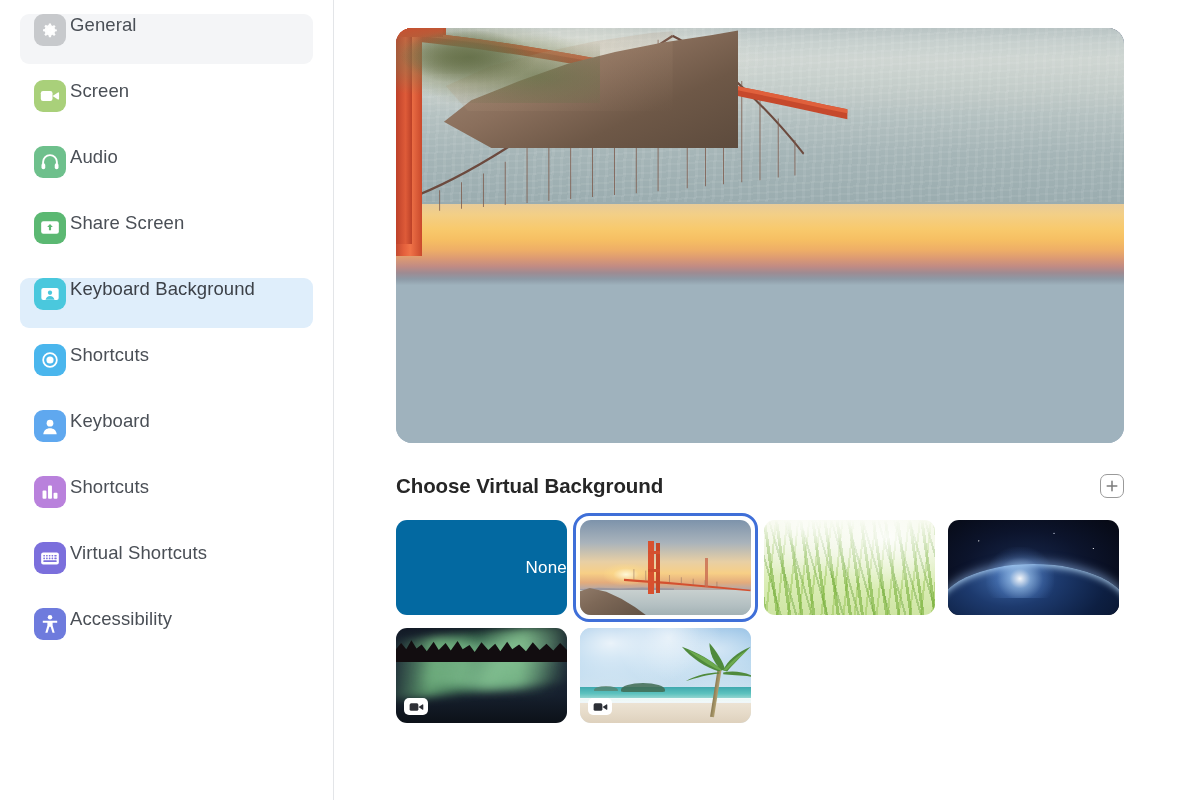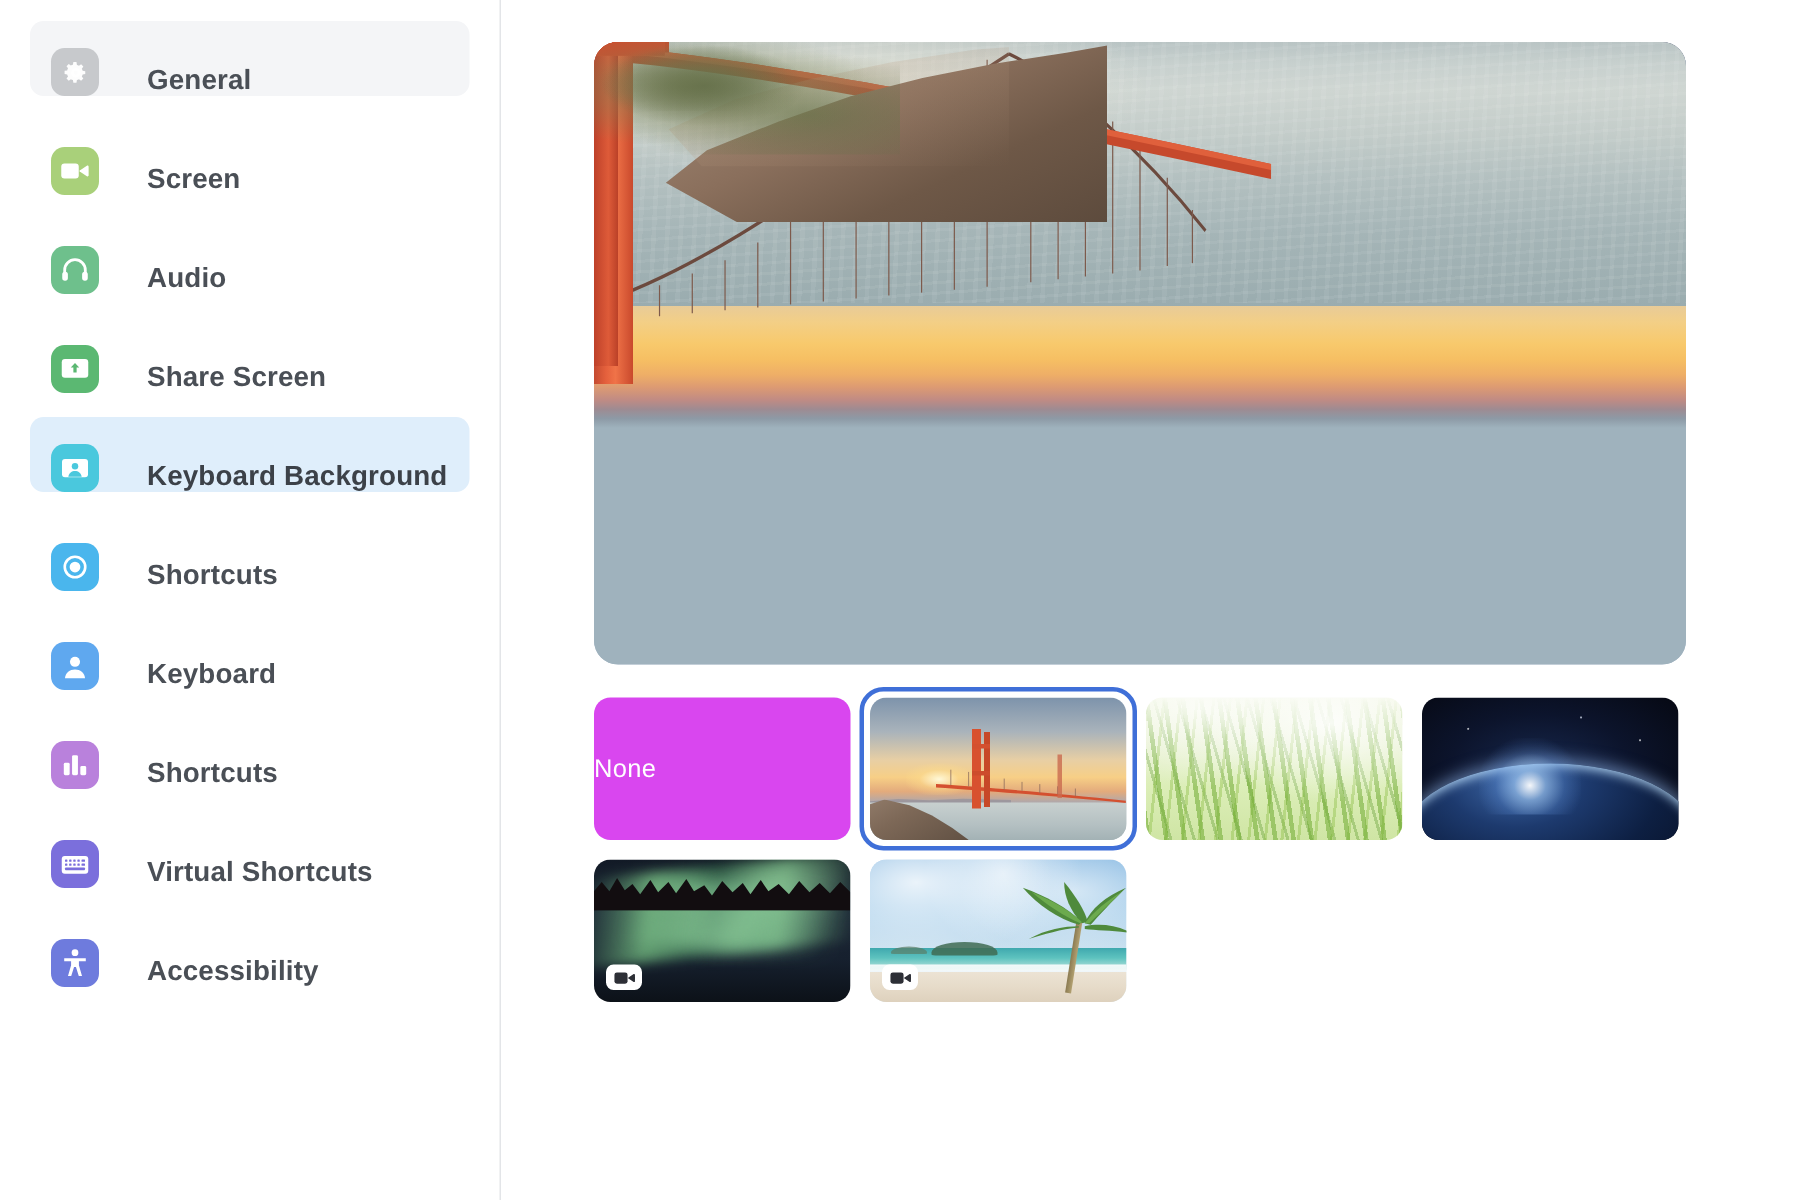--- a/index.html
+++ b/index.html
@@ -20,28 +20,27 @@
   .sidebar {
     width: 334px;
     height: 800px;
     background: #ffffff;
     border-right: 1px solid #e3e5e8;
     padding: 14px 20px 0 20px;
     flex: 0 0 334px;
   }
   .nav-item {
     display: flex;
-    align-items: flex-end;
-    gap: 32px;
+    align-items: flex-start;
+    gap: 4px;
     height: 50px;
     padding: 0 14px;
     border-radius: 9px;
     margin-bottom: 16px;
     cursor: pointer;
-    font-weight: bold;
   }
   .nav-item.selected-grey { background: #f4f5f7; }
   .nav-item.selected-blue  { background: #dfeefb; }
   .nav-label {
     font-size: 18.5px;
     color: #4a4f56;
     letter-spacing: .1px;
     white-space: nowrap;
   }
   .nav-item.selected-blue .nav-label { color: #3c4148; }
@@ -286,22 +285,22 @@
     width: 185px; height: 109px;
     flex: 0 0 185px;
     margin: -7px;
     padding: 4px;
     border: 3px solid #3f6fd8;
     border-radius: 16px;
     background: #ffffff;
     display: flex; align-items: center; justify-content: center;
   }
   .thumb.none-tile {
-    background: #d946ef;
-    display: flex; align-items: center; justify-content: flex-start;
+    background: #0369a1;
+    display: flex; align-items: center; justify-content: flex-end;
   }
   .none-label {
     color: #ffffff;
     font-size: 17px;
     letter-spacing: .2px;
   }
   .video-badge {
     position: absolute;
     left: 8px; bottom: 8px;
     width: 24px; height: 17px;
@@ -608,20 +607,28 @@
       <div class="layer tower-xbar2"></div>
       <div class="layer tower-xbar3"></div>
 
       <div class="layer cliff"></div>
       <div class="layer cliff-light"></div>
       <div class="layer scrub-a"></div>
       <div class="layer scrub-b"></div>
       <div class="layer scrub-c"></div>
     </div>
 
+    <div class="section-head">
+      <div class="section-title">Choose Virtual Background</div>
+      <div class="add-btn">
+        <svg width="12" height="12" viewBox="0 0 12 12">
+          <path d="M6 1.2v9.6M1.2 6h9.6" stroke="#7b7b7b" stroke-width="1.5" stroke-linecap="round"></path>
+        </svg>
+      </div>
+    </div>
 
     <div class="thumb-grid">
 
       <div class="thumb-wrap">
         <div class="thumb none-tile">
           <span class="none-label">None</span>
         </div>
       </div>
 
       <div class="thumb-wrap selected">

